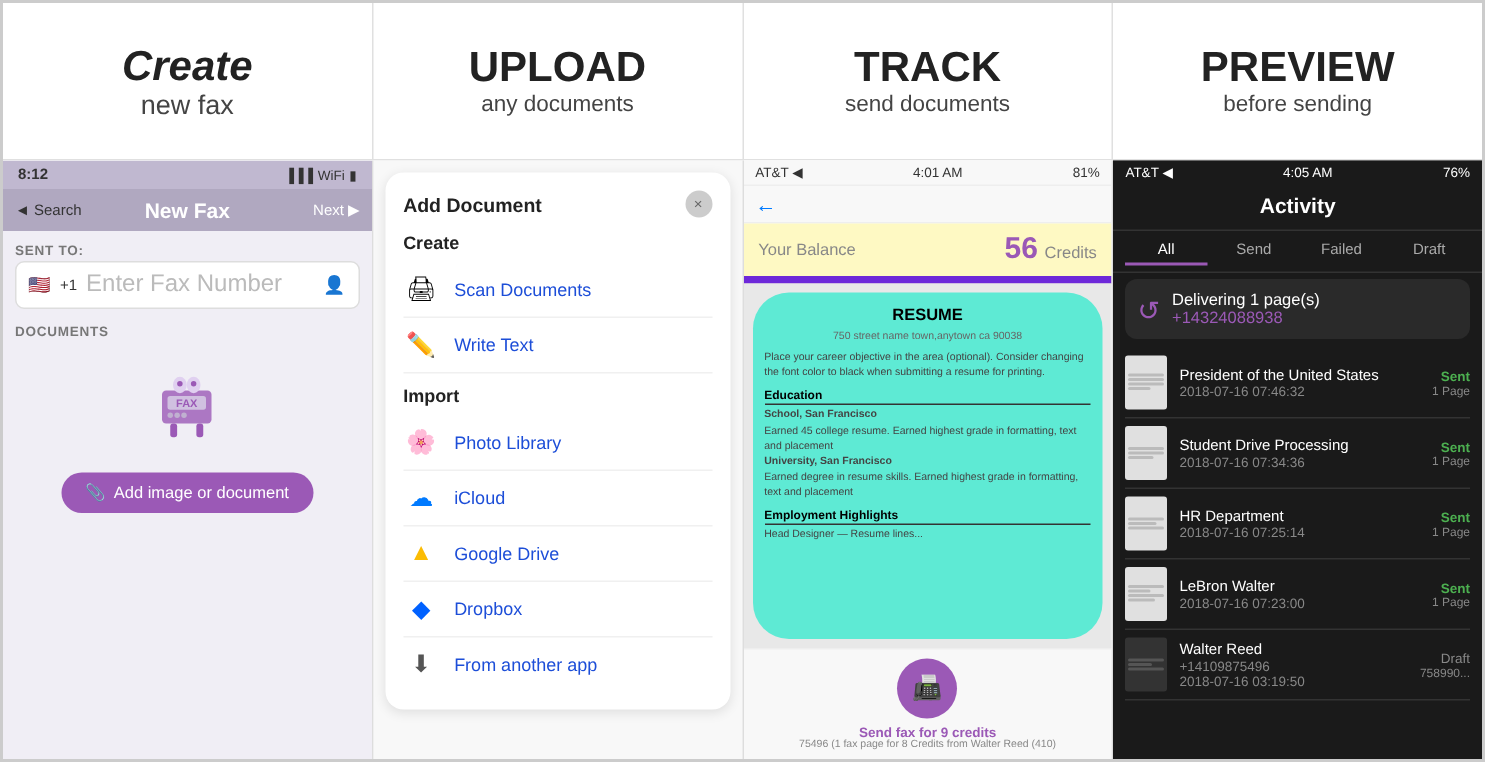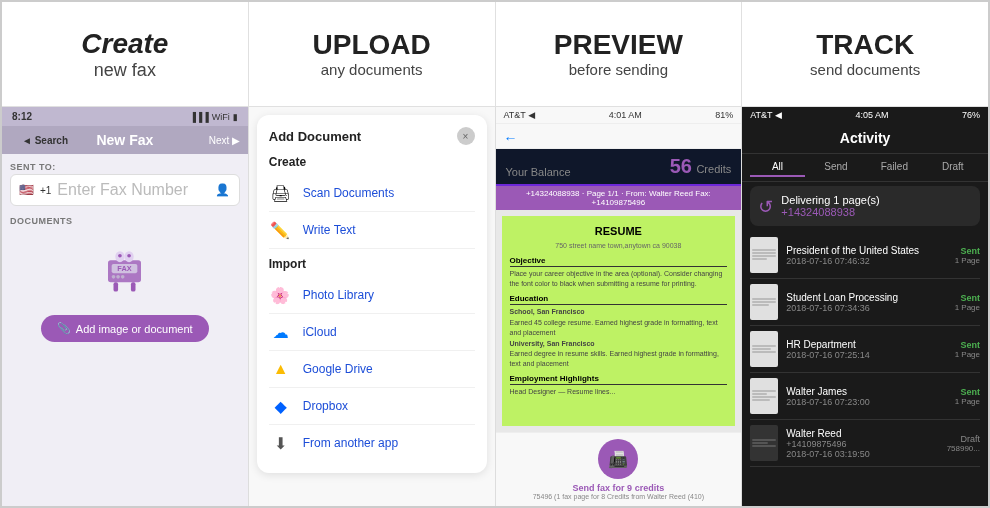--- a/index.html
+++ b/index.html
@@ -112,24 +112,23 @@
       padding: 6px 10px;
       position: relative;
     }
     .s1-nav-title {
       font-size: 14px;
       font-weight: 600;
       color: #fff;
     }
     .s1-nav-search {
       position: absolute;
-      left: 20px;
+      left: 8px;
       font-size: 10px;
       color: #333;
-      font-weight: bold;
     }
     .s1-nav-next {
       position: absolute;
       right: 8px;
       font-size: 10px;
       color: #fff;
       display: flex;
       align-items: center;
       gap: 2px;
     }
@@ -266,26 +265,26 @@
     .s3-top-bar {
       background: #f8f8f8;
       padding: 4px 8px;
       display: flex;
       align-items: center;
       gap: 6px;
       border-bottom: 1px solid #eee;
     }
     .s3-back-icon { font-size: 14px; color: #007aff; }
     .s3-balance-row {
-      background: #0f172a;
+      background: #fef9c3;
       padding: 6px 10px;
       display: flex;
       justify-content: space-between;
-      align-items: flex-end;
-      border-bottom: 2px solid #6d28d9;
+      align-items: center;
+      border-bottom: 5px solid #6d28d9;
     }
     .s3-balance-label { font-size: 11px; color: #888; }
     .s3-credits {
       font-size: 20px;
       font-weight: bold;
       color: #9b59b6;
     }
     .s3-credits-label { font-size: 11px; color: #888; }
     .s3-fax-info {
       background: #9b59b6;
@@ -294,26 +293,27 @@
       padding: 3px 6px;
       text-align: center;
     }
     .s3-preview-area {
       flex: 1;
       background: #e8e8e8;
       overflow: hidden;
       padding: 6px;
     }
     .s3-resume-preview {
-      background: #bef264;
+      background: #5eead4;
       padding: 8px;
       font-size: 7px;
       line-height: 1.4;
       height: 100%;
       overflow: hidden;
+      border-radius: 24px;
     }
     .s3-resume-title {
       font-size: 11px;
       font-weight: bold;
       text-align: center;
       margin-bottom: 2px;
     }
     .s3-resume-sub {
       font-size: 7px;
       text-align: center;
@@ -471,27 +471,27 @@
         <span class="new-fax">new fax</span>
       </div>
     </div>
 
     <div class="top-label-panel">
       <span class="top-label-main">UPLOAD</span>
       <span class="top-label-sub">any documents</span>
     </div>
 
     <div class="top-label-panel">
+      <span class="top-label-main">TRACK</span>
+      <span class="top-label-sub">send documents</span>
+    </div>
+
+    <div class="top-label-panel">
       <span class="top-label-main">PREVIEW</span>
       <span class="top-label-sub">before sending</span>
-    </div>
-
-    <div class="top-label-panel">
-      <span class="top-label-main">TRACK</span>
-      <span class="top-label-sub">send documents</span>
     </div>
   </div>
 
   <div class="screens-row">
 
     <div class="screen-panel">
       <div class="s1-status-bar">
         <span class="s1-status-time">8:12</span>
         <div class="s1-status-icons">
           <span>▐▐▐</span>
@@ -594,26 +594,24 @@
       <div class="s3-top-bar">
         <span class="s3-back-icon">←</span>
       </div>
       <div class="s3-balance-row">
         <span class="s3-balance-label">Your Balance</span>
         <span>
           <span class="s3-credits">56</span>
           <span class="s3-credits-label">Credits</span>
         </span>
       </div>
-      <div class="s3-fax-info">+14324088938 · Page 1/1 · From: Walter Reed Fax: +14109875496</div>
       <div class="s3-preview-area">
         <div class="s3-resume-preview">
           <div class="s3-resume-title">RESUME</div>
           <div class="s3-resume-sub">750 street name town,anytown ca 90038</div>
-          <div class="s3-section-head">Objective</div>
           <div class="s3-resume-line">Place your career objective in the area (optional). Consider changing the font color to black
 when submitting a resume for printing.</div>
           <div class="s3-section-head">Education</div>
           <div class="s3-resume-line"><strong>School, San Francisco</strong></div>
           <div class="s3-resume-line">Earned 45 college resume.
 Earned highest grade in formatting, text and placement</div>
           <div class="s3-resume-line"><strong>University, San Francisco</strong></div>
           <div class="s3-resume-line">Earned degree in resume skills.
 Earned highest grade in formatting, text and placement</div>
           <div class="s3-section-head">Employment Highlights</div>
@@ -675,21 +673,21 @@
 
         <div class="s4-fax-item">
           <div class="s4-fax-thumb">
             <div class="s4-fax-thumb-lines">
               <div class="s4-thumb-line"></div>
               <div class="s4-thumb-line"></div>
               <div class="s4-thumb-line" style="width:70%"></div>
             </div>
           </div>
           <div class="s4-fax-info-col">
-            <div class="s4-fax-name">Student Loan Processing</div>
+            <div class="s4-fax-name">Student Drive Processing</div>
             <div class="s4-fax-date">2018-07-16 07:34:36</div>
           </div>
           <div class="s4-fax-status">
             <div class="s4-sent-label">Sent</div>
             <div class="s4-sent-pages">1 Page</div>
           </div>
         </div>
 
         <div class="s4-fax-item">
           <div class="s4-fax-thumb">
@@ -712,21 +710,21 @@
         <div class="s4-fax-item">
           <div class="s4-fax-thumb">
             <div class="s4-fax-thumb-lines">
               <div class="s4-thumb-line"></div>
               <div class="s4-thumb-line" style="width:60%"></div>
               <div class="s4-thumb-line"></div>
               <div class="s4-thumb-line" style="width:75%"></div>
             </div>
           </div>
           <div class="s4-fax-info-col">
-            <div class="s4-fax-name">Walter James</div>
+            <div class="s4-fax-name">LeBron Walter</div>
             <div class="s4-fax-date">2018-07-16 07:23:00</div>
           </div>
           <div class="s4-fax-status">
             <div class="s4-sent-label">Sent</div>
             <div class="s4-sent-pages">1 Page</div>
           </div>
         </div>
 
         <div class="s4-fax-item">
           <div class="s4-fax-thumb" style="background:#333;">

